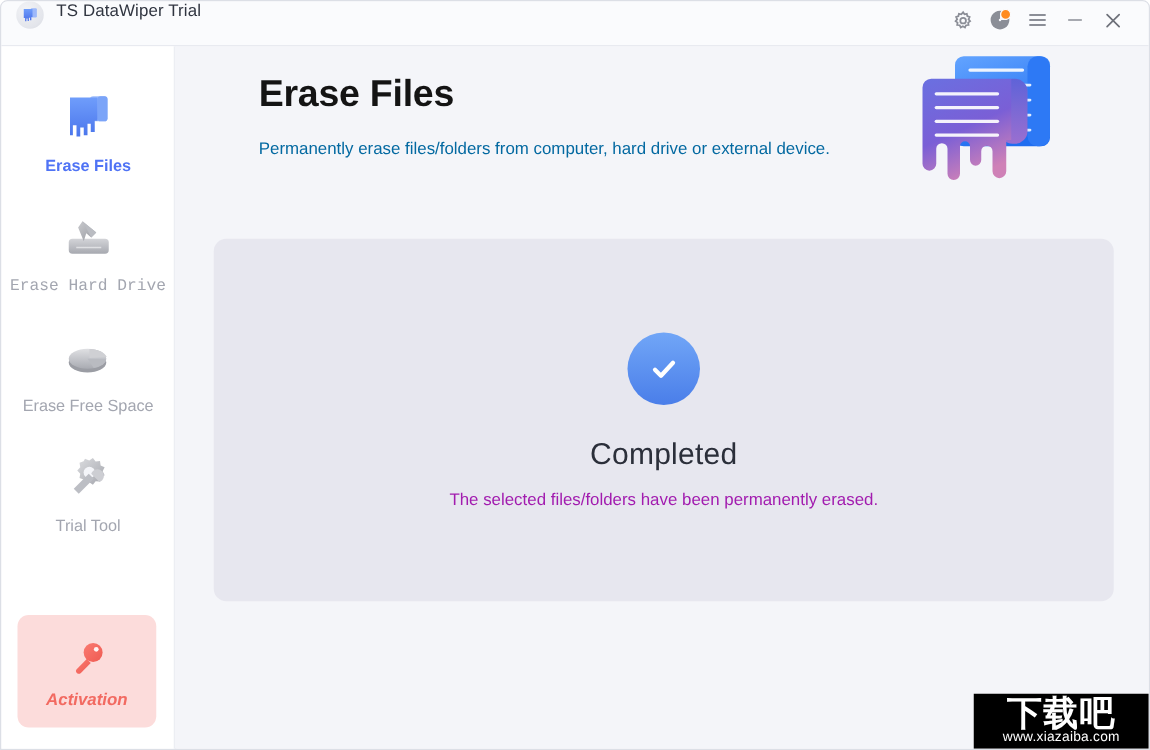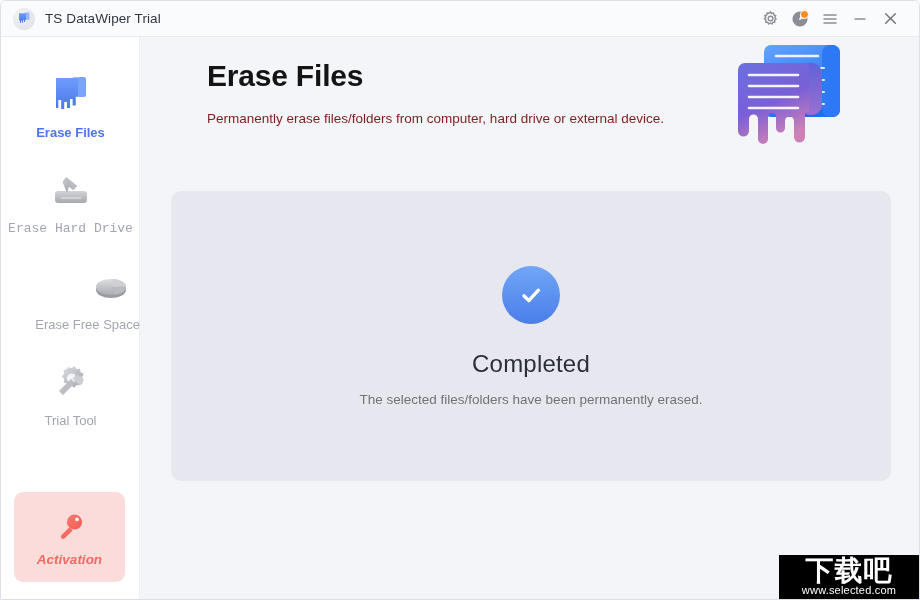--- a/index.html
+++ b/index.html
@@ -25,21 +25,21 @@
 
   
   #titlebar {
     position: absolute;
     top: 0; left: 0;
     width: 100%;
     height: 36px;
     background: #fafbfd;
     border-bottom: 1px solid #e8eaf0;
     display: flex;
-    align-items: center;
+    align-items: flex-start;
     box-sizing: border-box;
     padding: 0 14px 0 12px;
   }
   #app-icon {
     width: 22px; height: 22px;
     border-radius: 50%;
     background: radial-gradient(circle at 35% 30%, #f2f3f6 0%, #e3e5eb 70%, #d7d9e1 100%);
     display: flex; align-items: center; justify-content: center;
     flex: 0 0 auto;
     margin-right: 10px;
@@ -148,21 +148,21 @@
     left: 66px; top: 22px;
     font-size: 30px;
     font-weight: bold;
     color: #141414;
     letter-spacing: -0.2px;
   }
   #page-subtitle {
     position: absolute;
     left: 66px; top: 74px;
     font-size: 13.5px;
-    color: #7f1d1d;
+    color: #0369a1;
   }
   #header-art {
     position: absolute;
     left: 583px;
     top: 6px;
     width: 136px;
     height: 128px;
   }
 
   
@@ -192,21 +192,21 @@
     margin-bottom: 26px;
   }
   #status-title {
     font-size: 24px;
     color: #2b2f3a;
     margin-bottom: 14px;
     letter-spacing: 0.2px;
   }
   #status-desc {
     font-size: 13.5px;
-    color: #737373;
+    color: #a21caf;
   }
 
   
   #watermark {
     position: absolute;
     right: 0px;
     bottom: 0px;
     width: 140px;
     height: 44px;
     background: #000000;
@@ -337,21 +337,21 @@
           </defs>
           <path d="M9 20 h26 a3 3 0 0 1 3 3 v6 a3 3 0 0 1 -3 3 h-26 a3 3 0 0 1 -3 -3 v-6 a3 3 0 0 1 3 -3 z" fill="url(#hd1)"></path>
           <path d="M12 27 h20" stroke="#ffffff" stroke-width="1.2" opacity="0.55"></path>
           <path d="M17 6 L28 15 L24 19 L20 15.5 L18 22 L13.5 11 z" fill="url(#hd2)"></path>
           <path d="M17 6 L28 15 L24 19 z" fill="#babcc2"></path>
         </svg>
       </div>
       <div class="nav-label">Erase Hard Drive</div>
     </div>
 
-    <div class="nav-item" style="top:210px;align-items:flex-end;">
+    <div class="nav-item" style="top:210px;">
       <div class="nav-icon">
         <svg width="44" height="34" viewBox="0 0 44 34">
           <defs>
             <linearGradient id="pc1" x1="0" y1="0" x2="0" y2="1">
               <stop offset="0%" stop-color="#dfe0e3"></stop>
               <stop offset="100%" stop-color="#a9abb2"></stop>
             </linearGradient>
           </defs>
           <ellipse cx="21" cy="21" rx="15" ry="8" fill="#9b9da4"></ellipse>
           <ellipse cx="21" cy="18" rx="15" ry="8" fill="url(#pc1)"></ellipse>
@@ -458,16 +458,16 @@
         </div>
 
         <div id="status-title">Completed</div>
         <div id="status-desc">The selected files/folders have been permanently erased.</div>
       </div>
     </div>
   </div>
 
   <div id="watermark">
     <div id="wm-cn">下载吧</div>
-    <div id="wm-url">www.selected.com</div>
+    <div id="wm-url">www.xiazaiba.com</div>
   </div>
 
 </div>
 
 </body></html>

